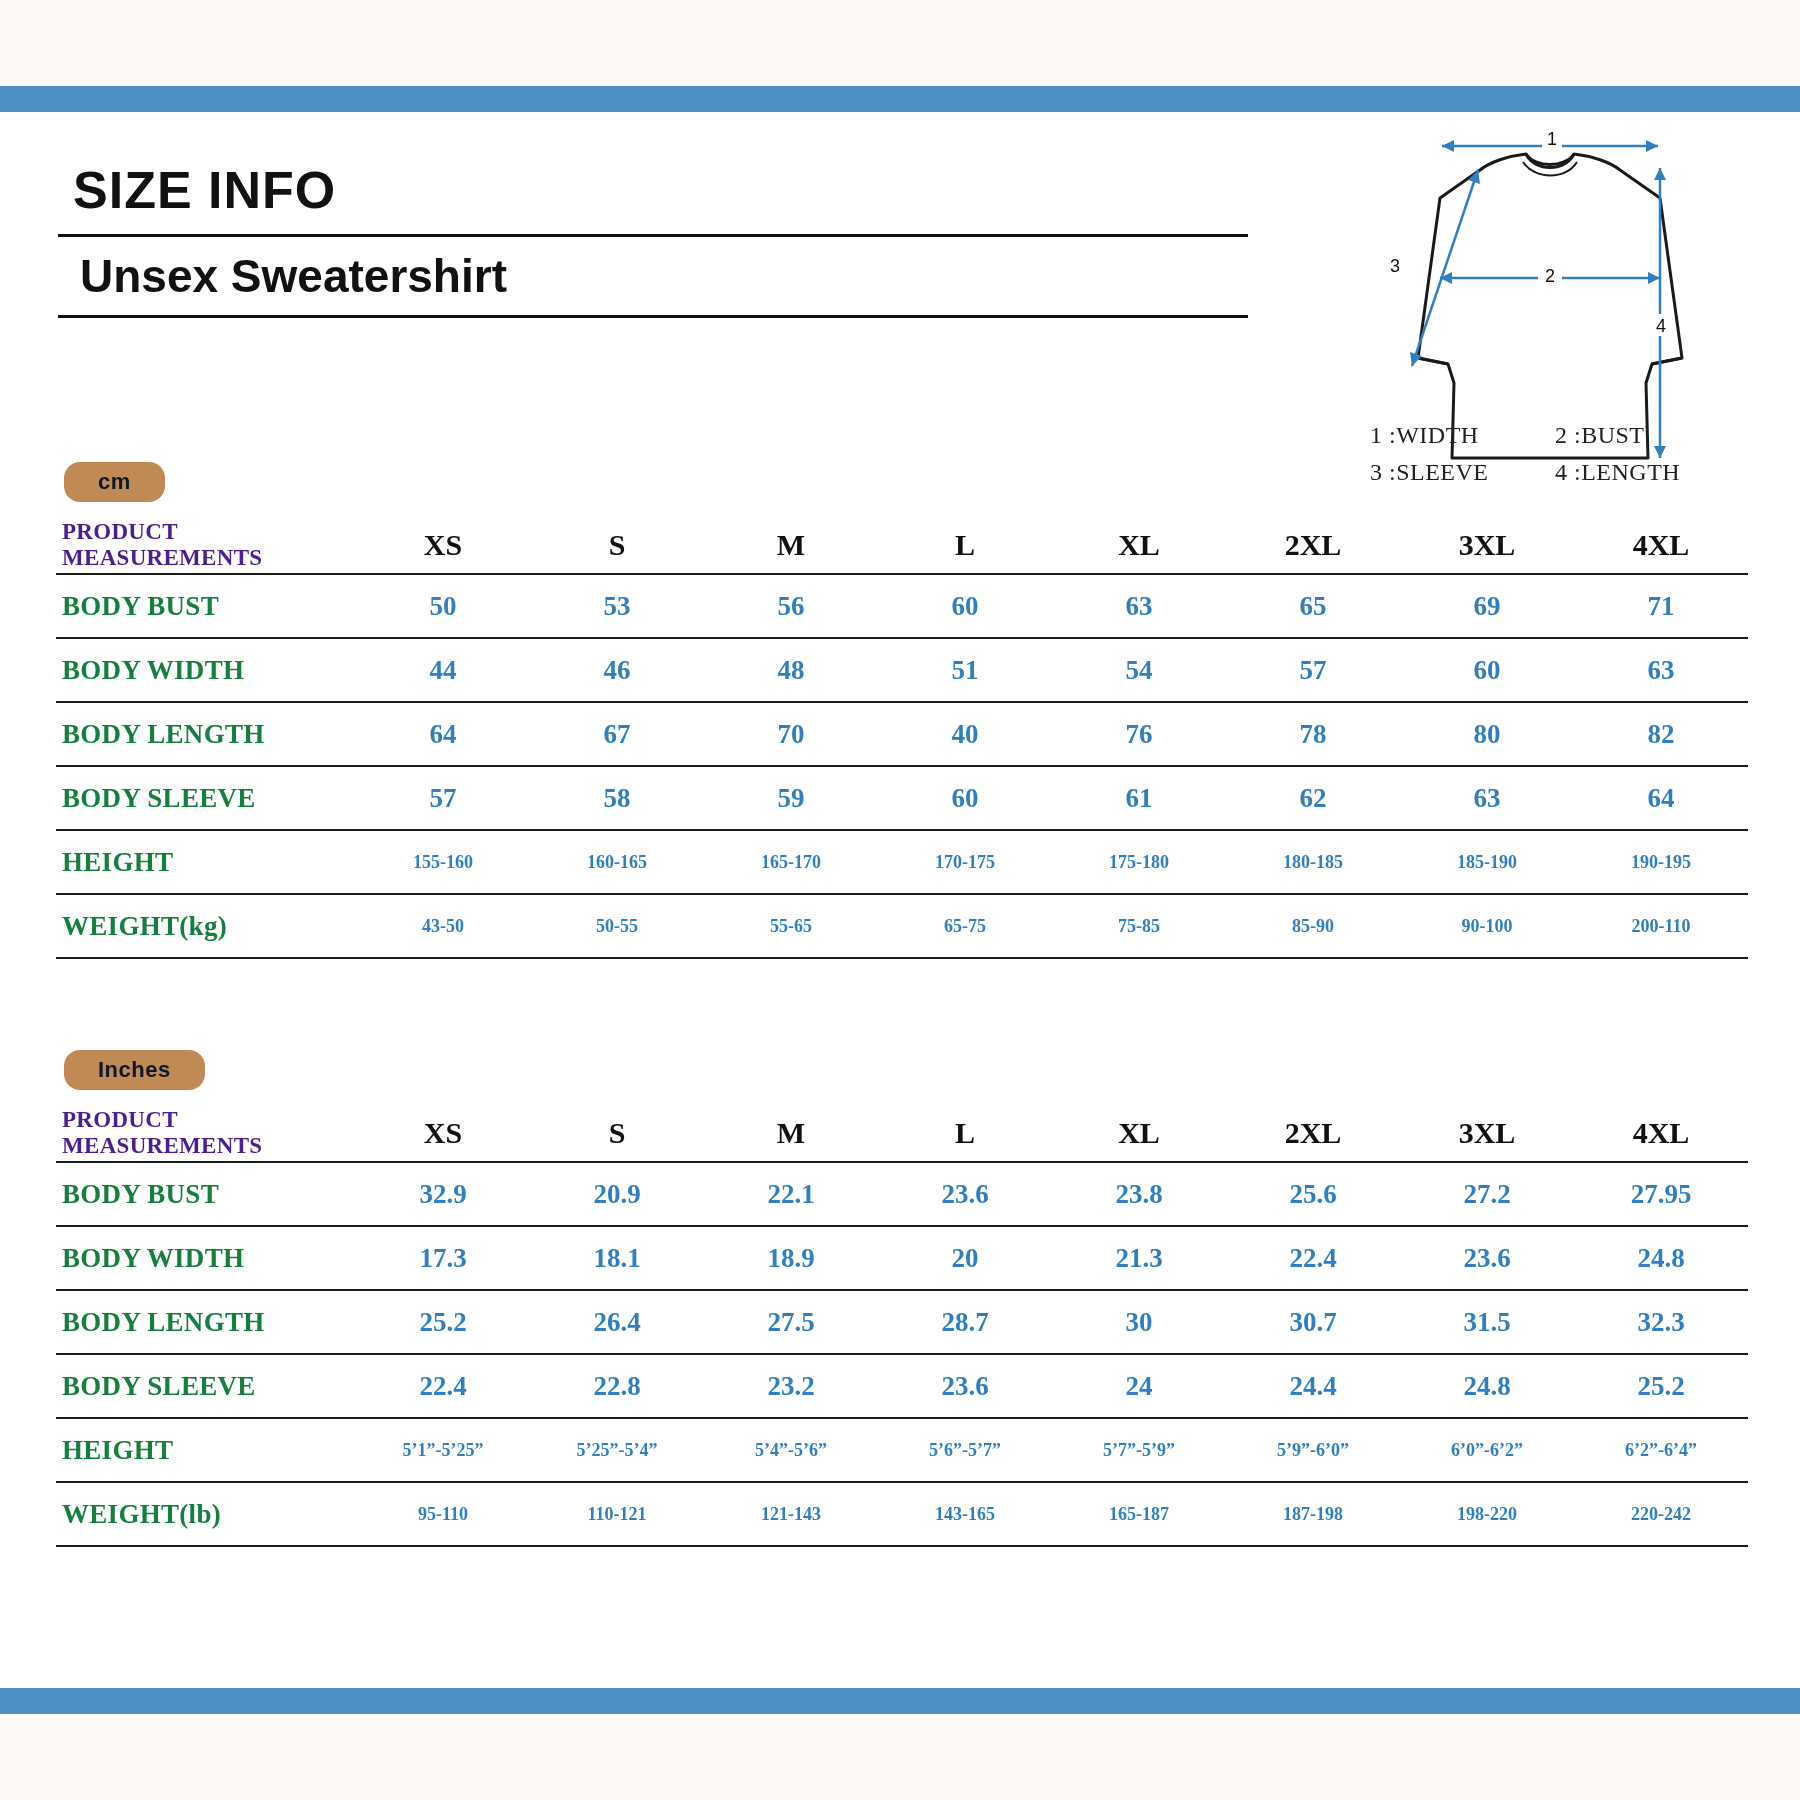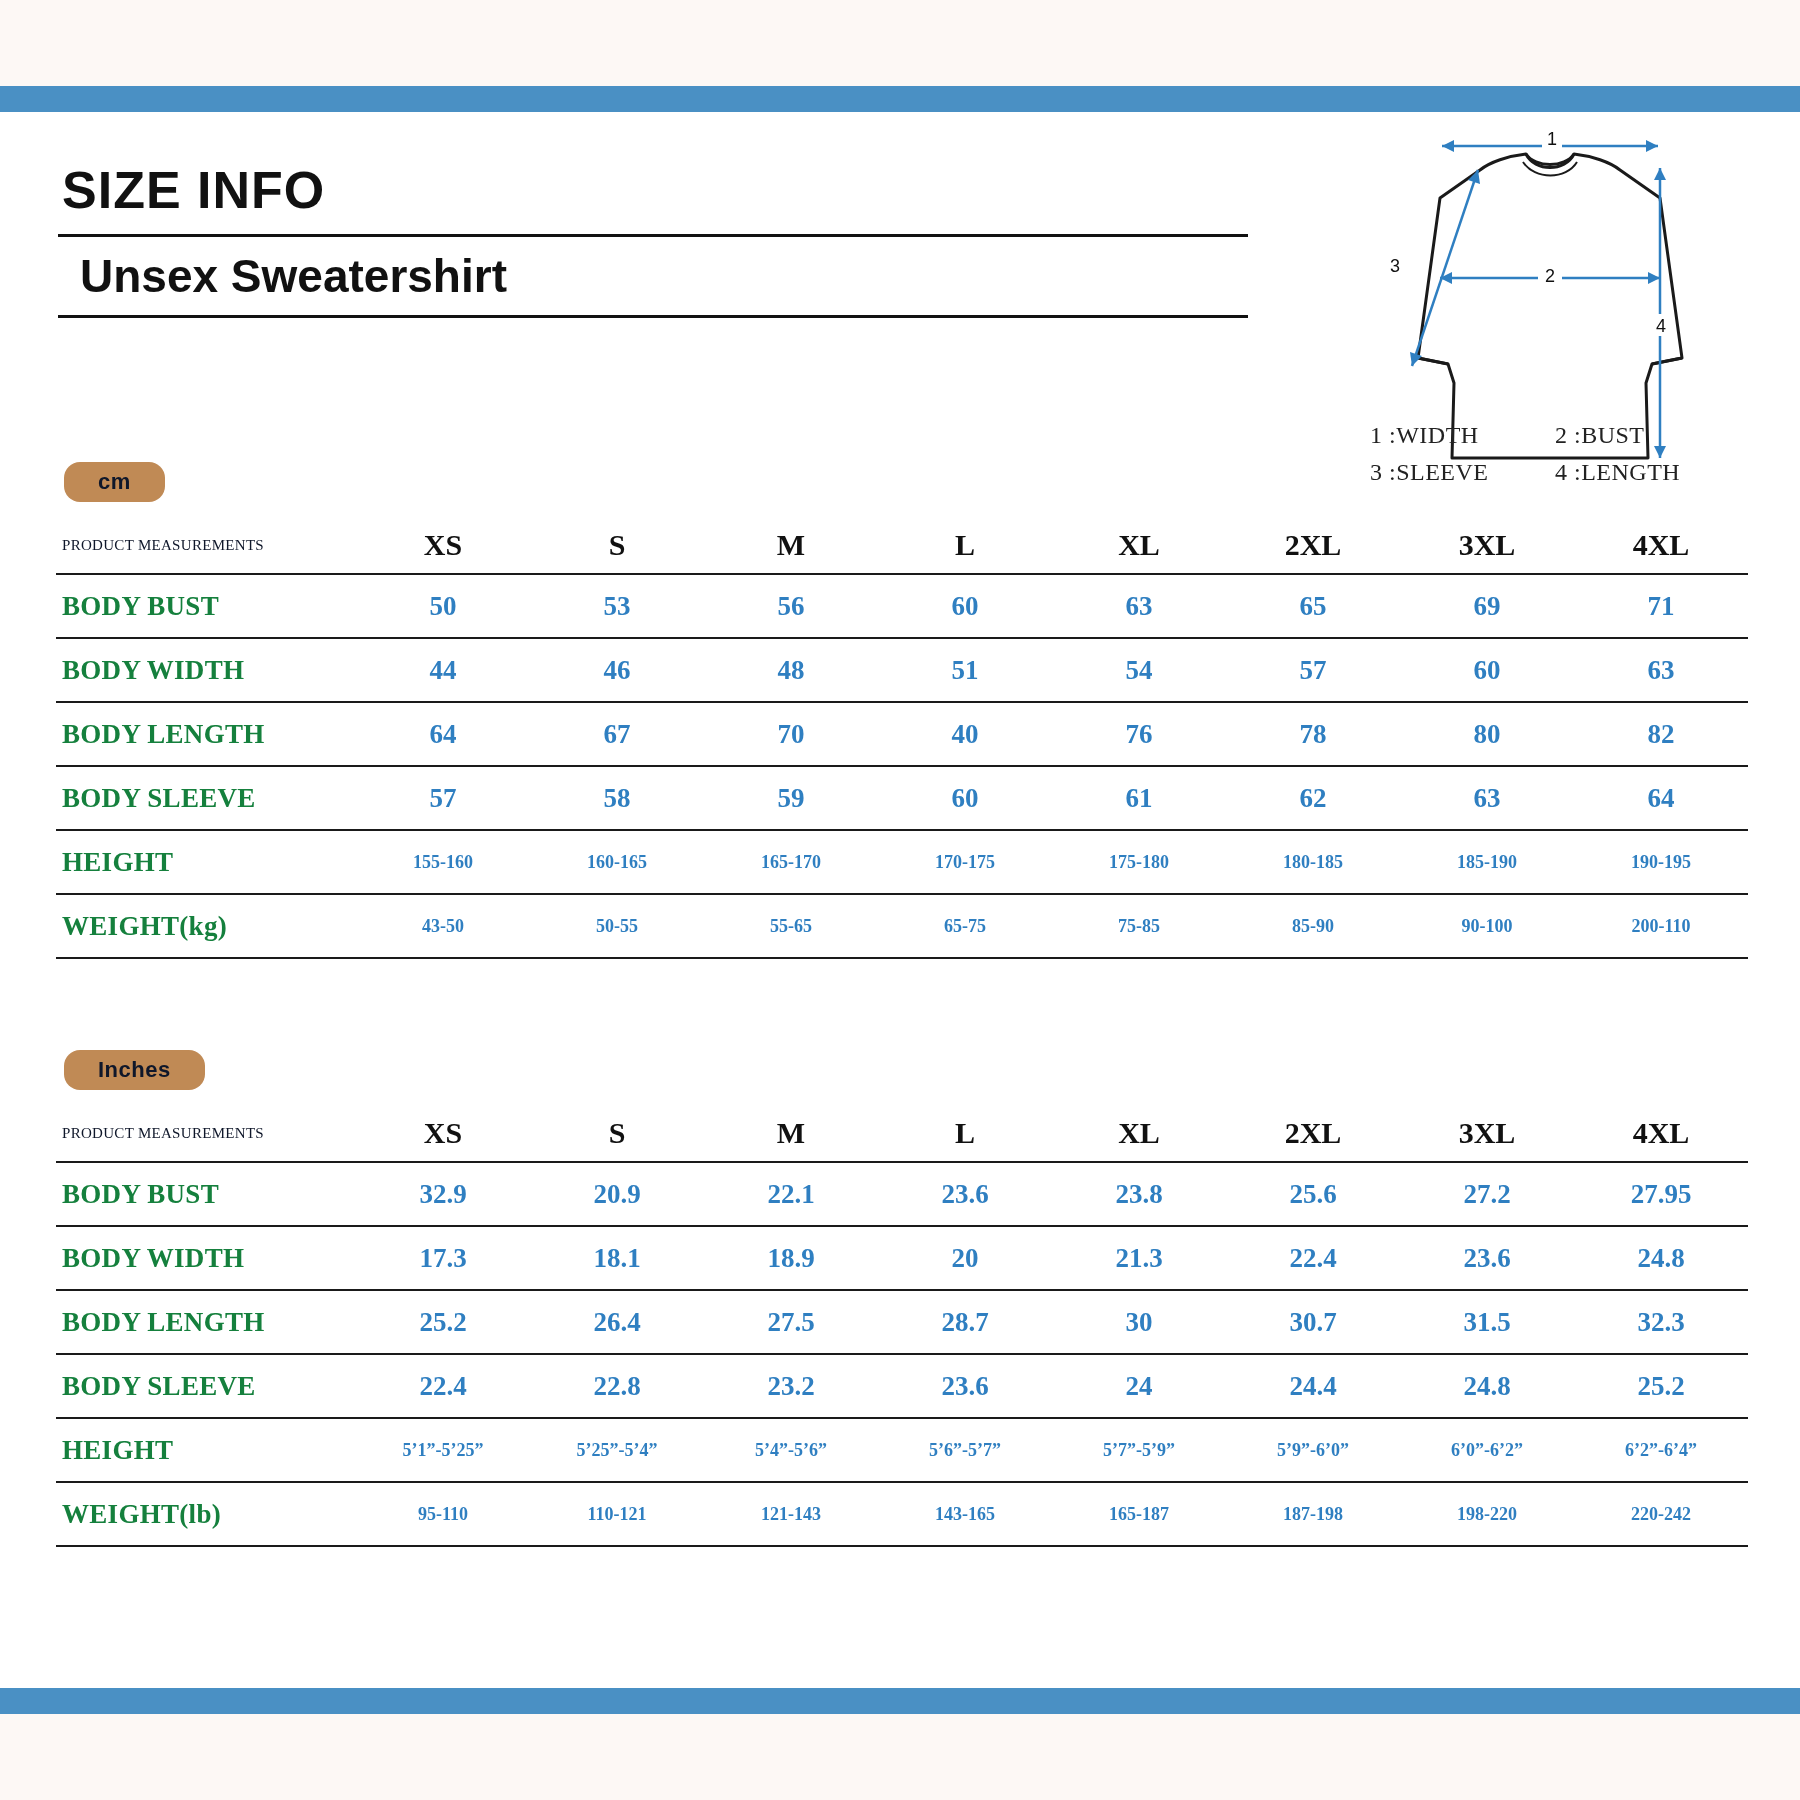--- a/index.html
+++ b/index.html
@@ -45,21 +45,21 @@
     position: absolute;
     left: 58px;
     top: 48px;
     width: 1190px;
   }
   .title-main {
     font-size: 52px;
     font-weight: bold;
     letter-spacing: 1px;
     color: #111;
-    margin: 0 0 14px 4px;
+    margin: 0 0 14px 15px;
     font-family: "Liberation Sans", sans-serif;
   }
   .rule {
     height: 3px;
     background: #111;
     width: 1190px;
   }
   .title-sub {
     font-size: 46px;
     font-weight: bold;
@@ -145,23 +145,23 @@
   .rowlabel {
     text-align: left !important;
     padding-left: 6px !important;
     color: #15803d;
     font-size: 27px;
     font-weight: bold;
     font-family: "Liberation Serif", serif;
     letter-spacing: 0.3px;
   }
   .head .rowlabel {
-    color: #0f172a;
-    font-size: 15px;
-    font-weight: normal;
+    color: #4c1d95;
+    font-size: 23px;
+    font-weight: bold;
   }
   .sizehead {
     color: #111;
     font-size: 30px;
     font-weight: bold;
     font-family: "Liberation Serif", serif;
   }
   .val {
     color: #2f7fc1;
     font-size: 27px;

